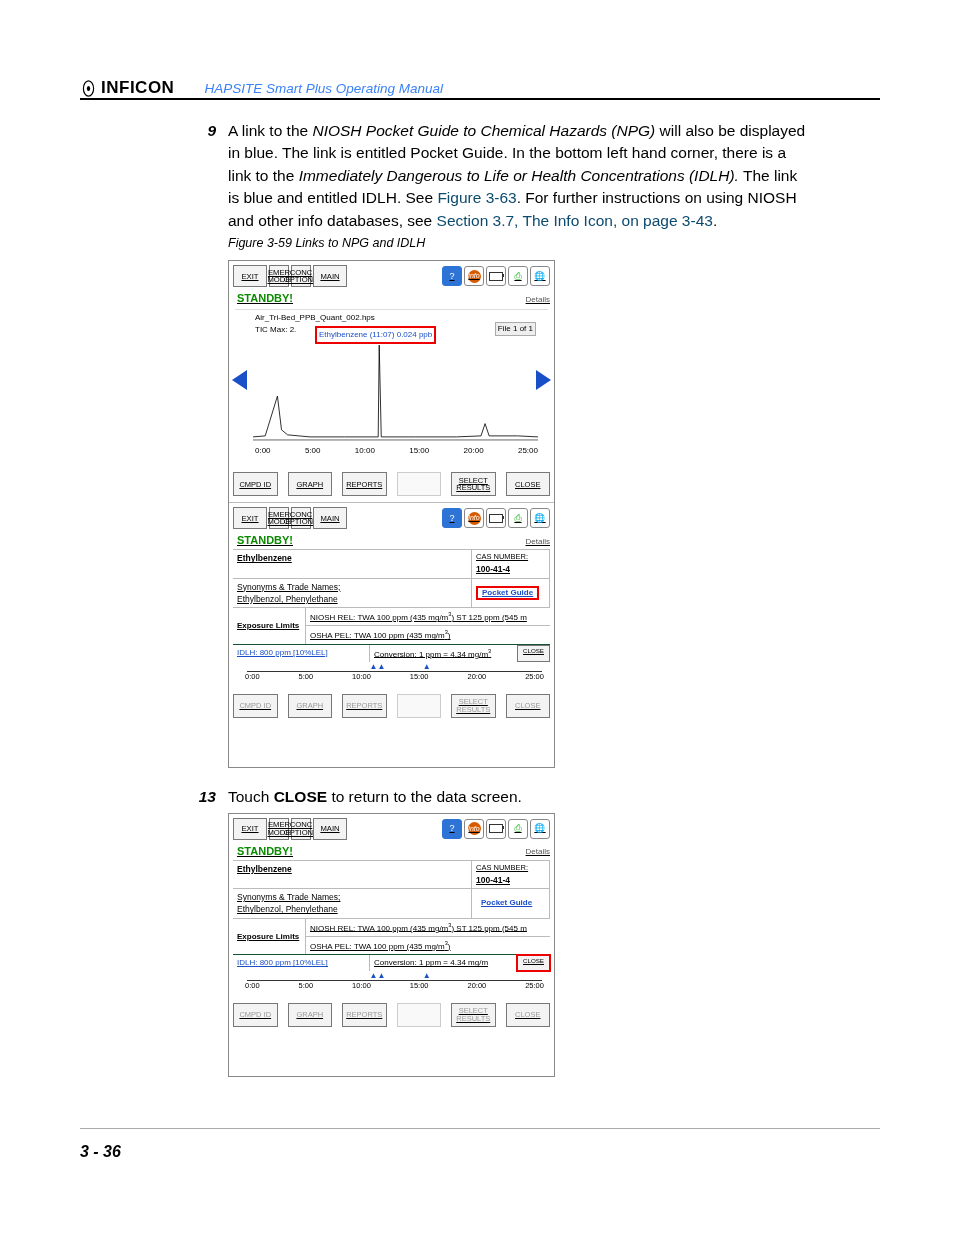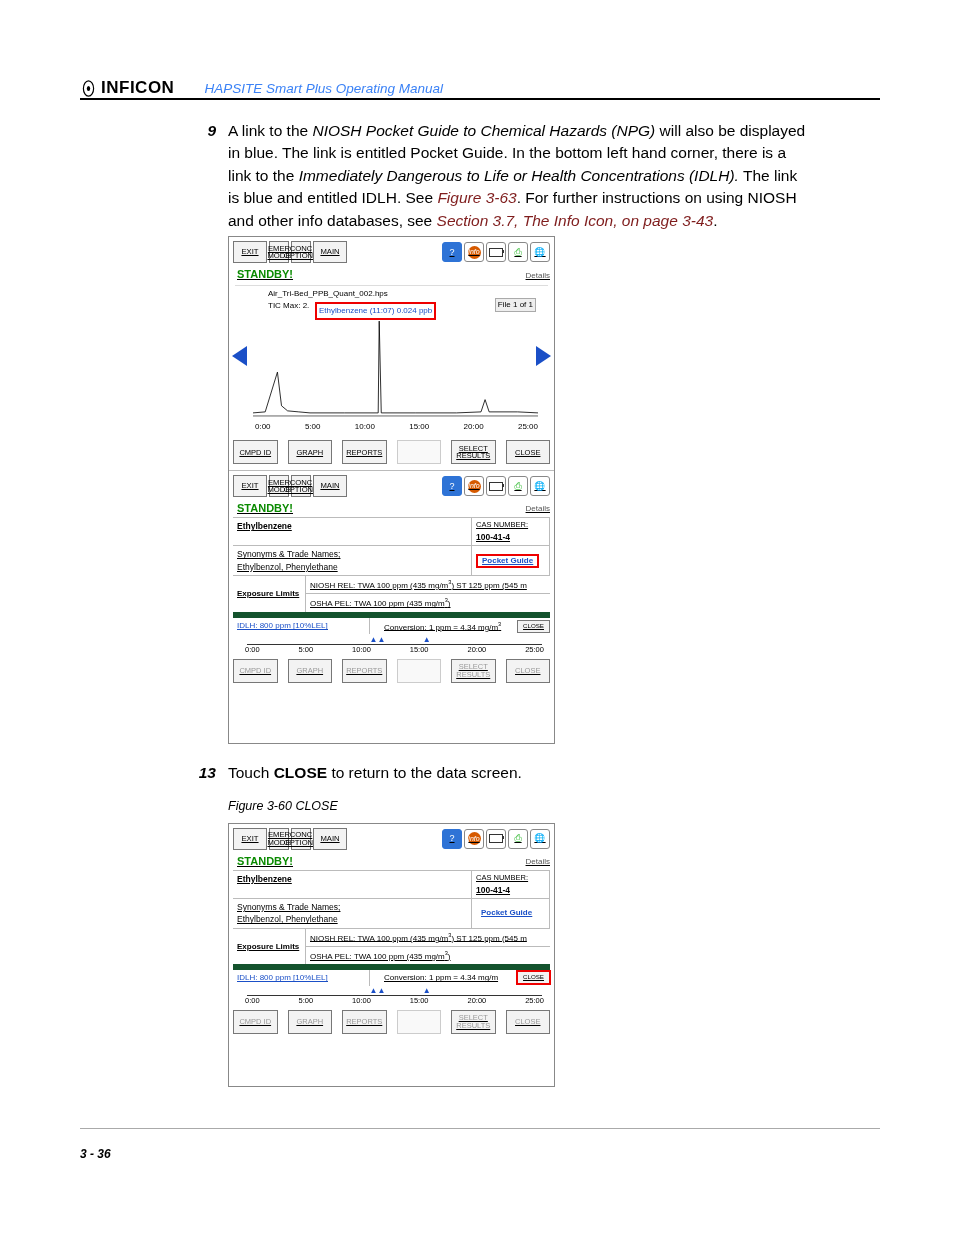--- a/index.html
+++ b/index.html
@@ -7,77 +7,77 @@
   body{width:954px;height:1235px;position:relative;font-family:Arial,Helvetica,sans-serif;color:#000;}
   .page{position:absolute;left:80px;top:54px;width:800px;height:1115px;}
   .hdr{height:44px;border-bottom:2px solid #000;display:flex;align-items:flex-end;}
   .logo{display:flex;align-items:center;gap:4px;font-weight:700;letter-spacing:.5px;font-size:17px;}
   .logo svg{width:17px;height:17px;}
   .manual-title{font-style:italic;font-size:13.5px;color:#3b82f6;margin-left:30px;padding-bottom:2px;}
   .content{margin-top:20px;margin-left:112px;width:620px;font-size:15.5px;line-height:1.45;}
   .step{display:flex;gap:12px;margin-bottom:4px;}
   .stepnum{font-weight:700;font-style:italic;flex:0 0 24px;text-align:right;}
   .stepbody{flex:1;}
-  .link{color:#7f1d1d;font-style:italic;}
+  .link{color:#0c4a6e;}
   .figcap{font-style:italic;font-size:12.5px;margin:2px 0 4px 0;}
   .shot{border:1px solid #888;background:#fff;width:325px;margin-left:36px;margin-bottom:18px;font-size:8px;text-decoration:underline;}
   .toolbar{display:flex;align-items:center;padding:4px 4px 2px 4px;gap:2px;}
   .tbtn{border:1px solid #777;background:#f3f3f3;height:22px;display:flex;align-items:center;justify-content:center;font-size:7.7px;text-align:center;line-height:1;padding:0 3px;box-sizing:border-box;}
   .tbtn.w1{width:34px;}
   .tbtn.w2{width:20px;}
   .icn{width:18px;height:18px;border:1px solid #888;border-radius:3px;display:flex;align-items:center;justify-content:center;font-size:9px;}
   .icn.help{background:#2e73d6;color:#fff;border-color:#2e73d6;}
   .icn.info{position:relative;}
   .icn.info span{background:#d65a00;border-radius:50%;width:13px;height:13px;display:flex;align-items:center;justify-content:center;color:#fff;font-style:italic;font-size:7px;}
   .icn.batt{background:#fff;}
   .icn.batt i{display:block;width:12px;height:7px;border:1px solid #333;position:relative;}
   .icn.batt i::after{content:"";position:absolute;right:-2px;top:1px;width:1px;height:3px;background:#333;}
   .icn.pr{color:#0a0;}
   .icn.gl{color:#06a;}
   .standby-row{display:flex;align-items:center;justify-content:space-between;padding:2px 4px 0 8px;}
   .standby{color:#0a8a00;font-weight:700;font-size:11px;}
   .details{font-size:8px;color:#555;}
   .chart{position:relative;height:150px;margin:2px 6px 0 6px;border-top:1px solid #ddd;}
-  .chart .title{position:absolute;left:33px;top:2px;font-size:8px;}
+  .chart .title{position:absolute;left:20px;top:2px;font-size:8px;}
   .chart .fileof{position:absolute;right:12px;top:12px;font-size:8px;background:#eee;border:1px solid #aaa;padding:0 2px;}
   .chart .label{position:absolute;left:80px;top:16px;border:2.5px solid #e00;padding:1px 2px;font-size:8px;color:#1a4fc7;}
   .chart .plot{position:absolute;left:18px;right:10px;top:30px;bottom:18px;}
   .chart svg{width:100%;height:100%;}
   .tri{width:0;height:0;border-top:10px solid transparent;border-bottom:10px solid transparent;position:absolute;top:60px;}
   .tri.l{border-right:15px solid #1a4fc7;left:-3px;}
   .tri.r{border-left:15px solid #1a4fc7;right:-3px;}
   .xticks{position:absolute;bottom:4px;left:20px;right:10px;display:flex;justify-content:space-between;font-size:8px;}
-  .botbar{display:flex;gap:10px;padding:4px;}
+  .botbar{display:flex;gap:10px;padding:4px;margin-top:8px;}
   .bbtn{border:1px solid #777;background:#f3f3f3;height:22px;width:46px;display:flex;align-items:center;justify-content:center;font-size:7.5px;text-align:center;line-height:1;}
   .bbtn.dis{color:#999;}
   .bbtn.empty{background:#f9f9f9;border-color:#ccc;}
   .info-sec{padding:0 4px;}
   .row{display:flex;border-top:1px solid #bbb;font-size:8.5px;}
   .cell{padding:2px 4px;border-right:1px solid #bbb;box-sizing:border-box;}
   .compound-row .cell:first-child{flex:1;font-weight:700;}
   .rbox{width:78px;}
   .rbox .lbl{font-size:7.5px;}
   .rbox .val{font-weight:700;font-size:8.5px;}
   .pg{color:#1a4fc7;font-weight:700;text-decoration:underline;font-size:8px;padding:2px 5px;line-height:1.3;}
   .pg.red{border:2.5px solid #e00;padding:0 4px;}
   .syn-row .cell:first-child{flex:1;}
   .exp-grid{display:flex;border-top:1px solid #bbb;}
   .exp-lab{width:64px;padding:2px 4px;font-weight:700;border-right:1px solid #bbb;display:flex;flex-direction:column;justify-content:center;}
   .exp-vals{flex:1;}
   .exp-vals div{padding:2px 4px;border-bottom:1px solid #bbb;white-space:nowrap;overflow:hidden;}
-  .idlh-row{display:flex;border-top:6px solid #14532d;align-items:center;gap:10px;}
+  .idlh-row{display:flex;border-top:1px solid #14532d;}
   .idlh-row .idlh{flex:0 0 128px;padding:2px 4px;color:#1a4fc7;text-decoration:underline;font-size:8px;border-right:1px solid #bbb;}
   .idlh-row .conv{flex:1;padding:2px 4px;font-size:8px;}
   .idlh-row .close{border:1px solid #777;font-size:6.2px;padding:1px 5px;background:#f3f3f3;}
   .idlh-row .close.red{outline:2.5px solid #e00;outline-offset:-1px;}
   .timeline{height:20px;position:relative;margin:0 6px;}
   .timeline .tk{position:absolute;bottom:10px;left:12px;right:6px;border-top:1px solid #333;}
   .timeline .mk{position:absolute;color:#1a4fc7;font-size:8px;}
   .timeline .lbls{position:absolute;bottom:-1px;left:10px;right:4px;display:flex;justify-content:space-between;font-size:7.5px;}
-  .pagefoot{position:absolute;bottom:8px;left:0;font-style:italic;font-weight:700;font-size:12px;}
+  .pagefoot{position:absolute;bottom:8px;left:0;font-style:italic;font-weight:700;font-size:16px;}
   .line-above-foot{position:absolute;left:0;right:0;bottom:40px;border-top:1px solid #aaa;}
   sup{font-size:.7em;}
 </style>
 </head>
 <body>
 
 <div class="page">
   <div class="hdr">
     <span class="logo">
       <svg viewBox="0 0 20 20">
@@ -88,20 +88,21 @@
     </span>
     <span class="manual-title">HAPSITE Smart Plus Operating Manual</span>
   </div>
 
   <div class="content">
 
     <div class="step">
       <div class="stepnum">9</div>
       <div class="stepbody">
         <span>A link to the </span><i>NIOSH Pocket Guide to Chemical Hazards (NPG) </i><span>will also be displayed in blue. The link is entitled Pocket Guide. In the bottom left hand corner, there is a link to the </span><i>Immediately Dangerous to Life or Health Concentrations (IDLH).</i><span> The link is blue and entitled IDLH. See </span><span class="link">Figure 3-63</span><span>. For further instructions on using NIOSH and other info databases, see </span><span class="link">Section 3.7, The Info Icon, on page 3-43</span><span>.</span>
+        <div class="figcap">Figure 3-59  Links to NPG and IDLH</div>
       </div>
     </div>
 
     <div class="shot" style="height:506px;">
 
       <div class="toolbar">
         <div class="tbtn w1">EXIT</div>
         <div class="tbtn w2">EMER MODE</div>
         <div class="tbtn w2">CONC OPTIONS</div>
         <div class="tbtn w1">MAIN</div>
@@ -220,21 +221,20 @@
         <div class="bbtn empty"></div>
         <div class="bbtn dis">SELECT RESULTS</div>
         <div class="bbtn dis">CLOSE</div>
       </div>
     </div>
 
     <div class="step">
       <div class="stepnum">13</div>
       <div class="stepbody">
         <span>Touch </span><b>CLOSE</b><span> to return to the data screen.</span>
-        <div class="figcap" style="margin-top:12px;">Figure 3-60  CLOSE</div>
       </div>
     </div>
 
     <div class="shot" style="height:262px;">
       <div class="toolbar">
         <div class="tbtn w1">EXIT</div>
         <div class="tbtn w2">EMER MODE</div>
         <div class="tbtn w2">CONC OPTIONS</div>
         <div class="tbtn w1">MAIN</div>
         <div style="flex:1"></div>

